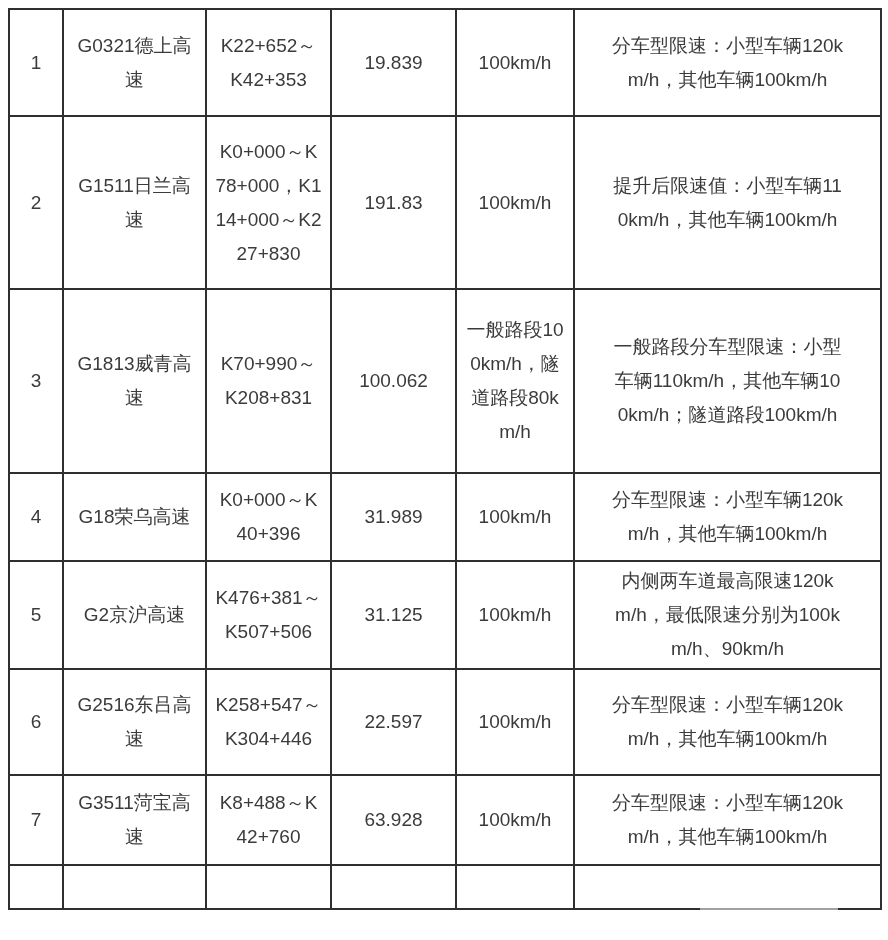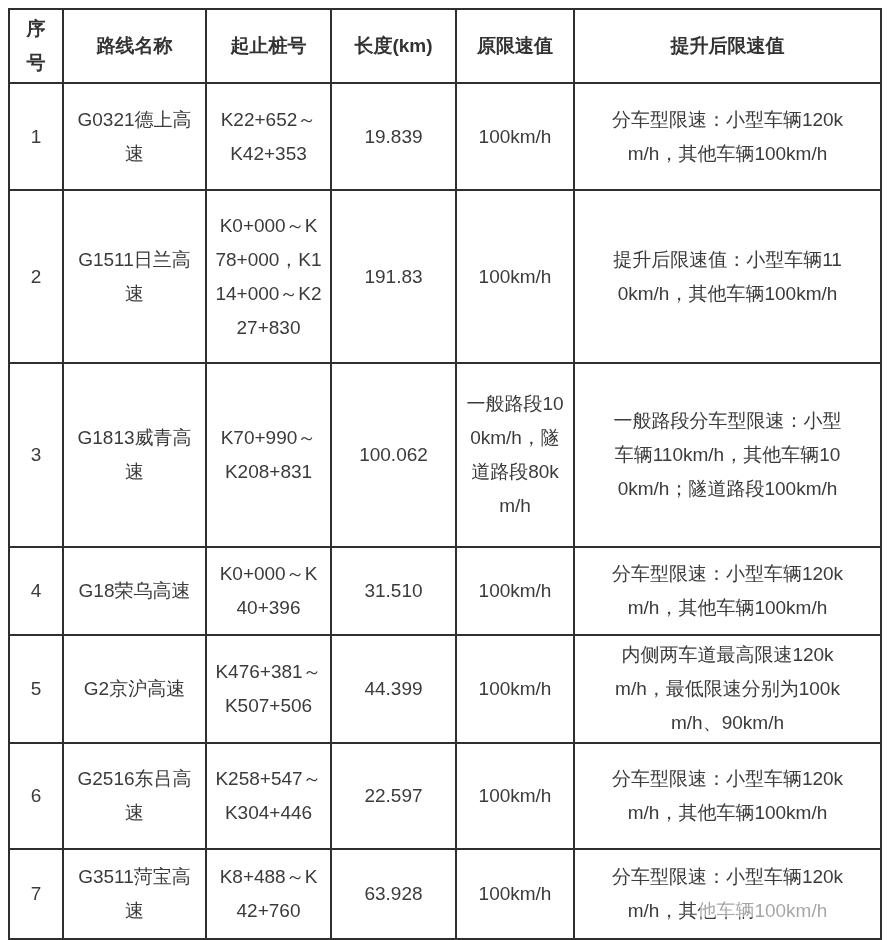--- a/index.html
+++ b/index.html
@@ -50,28 +50,20 @@
     <colgroup>
       <col style="width:54px">
         <col style="width:143px">
         <col style="width:125px">
       <col style="width:125px">
         <col style="width:118px">
         <col style="width:307px">
     </colgroup>
 
     <tbody>
-        <tr class="h-head">
-      <th>序号</th>
-      <th>路线名称</th>
-      <th>起止桩号</th>
-      <th>长度(km)</th>
-      <th>原限速值</th>
-      <th class="limit-col">提升后限速值</th>
-    </tr>
 
     <tr class="r1">
       <td>1</td>
       <td>G0321德上高速</td>
       <td>K22+652～K42+353</td>
       <td>19.839</td>
       <td>100km/h</td>
       <td class="limit-col">分车型限速：小型车辆120km/h，其他车辆100km/h</td>
     </tr>
 
@@ -90,30 +82,30 @@
       <td>K70+990～K208+831</td>
       <td>100.062</td>
       <td>一般路段100km/h，隧道路段80km/h</td>
       <td class="limit-col">一般路段分车型限速：小型车辆110km/h，其他车辆100km/h；隧道路段100km/h</td>
     </tr>
 
     <tr class="r4">
       <td>4</td>
       <td>G18荣乌高速</td>
       <td>K0+000～K40+396</td>
-      <td>31.510</td>
+      <td>31.989</td>
       <td>100km/h</td>
       <td class="limit-col">分车型限速：小型车辆120km/h，其他车辆100km/h</td>
     </tr>
 
     <tr class="r5">
       <td>5</td>
       <td>G2京沪高速</td>
       <td>K476+381～K507+506</td>
-      <td>44.399</td>
+      <td>31.125</td>
       <td>100km/h</td>
       <td class="limit-col">内侧两车道最高限速120km/h，最低限速分别为100km/h、90km/h</td>
     </tr>
 
     <tr class="r6">
       <td>6</td>
       <td>G2516东吕高速</td>
       <td>K258+547～K304+446</td>
       <td>22.597</td>
       <td>100km/h</td>

